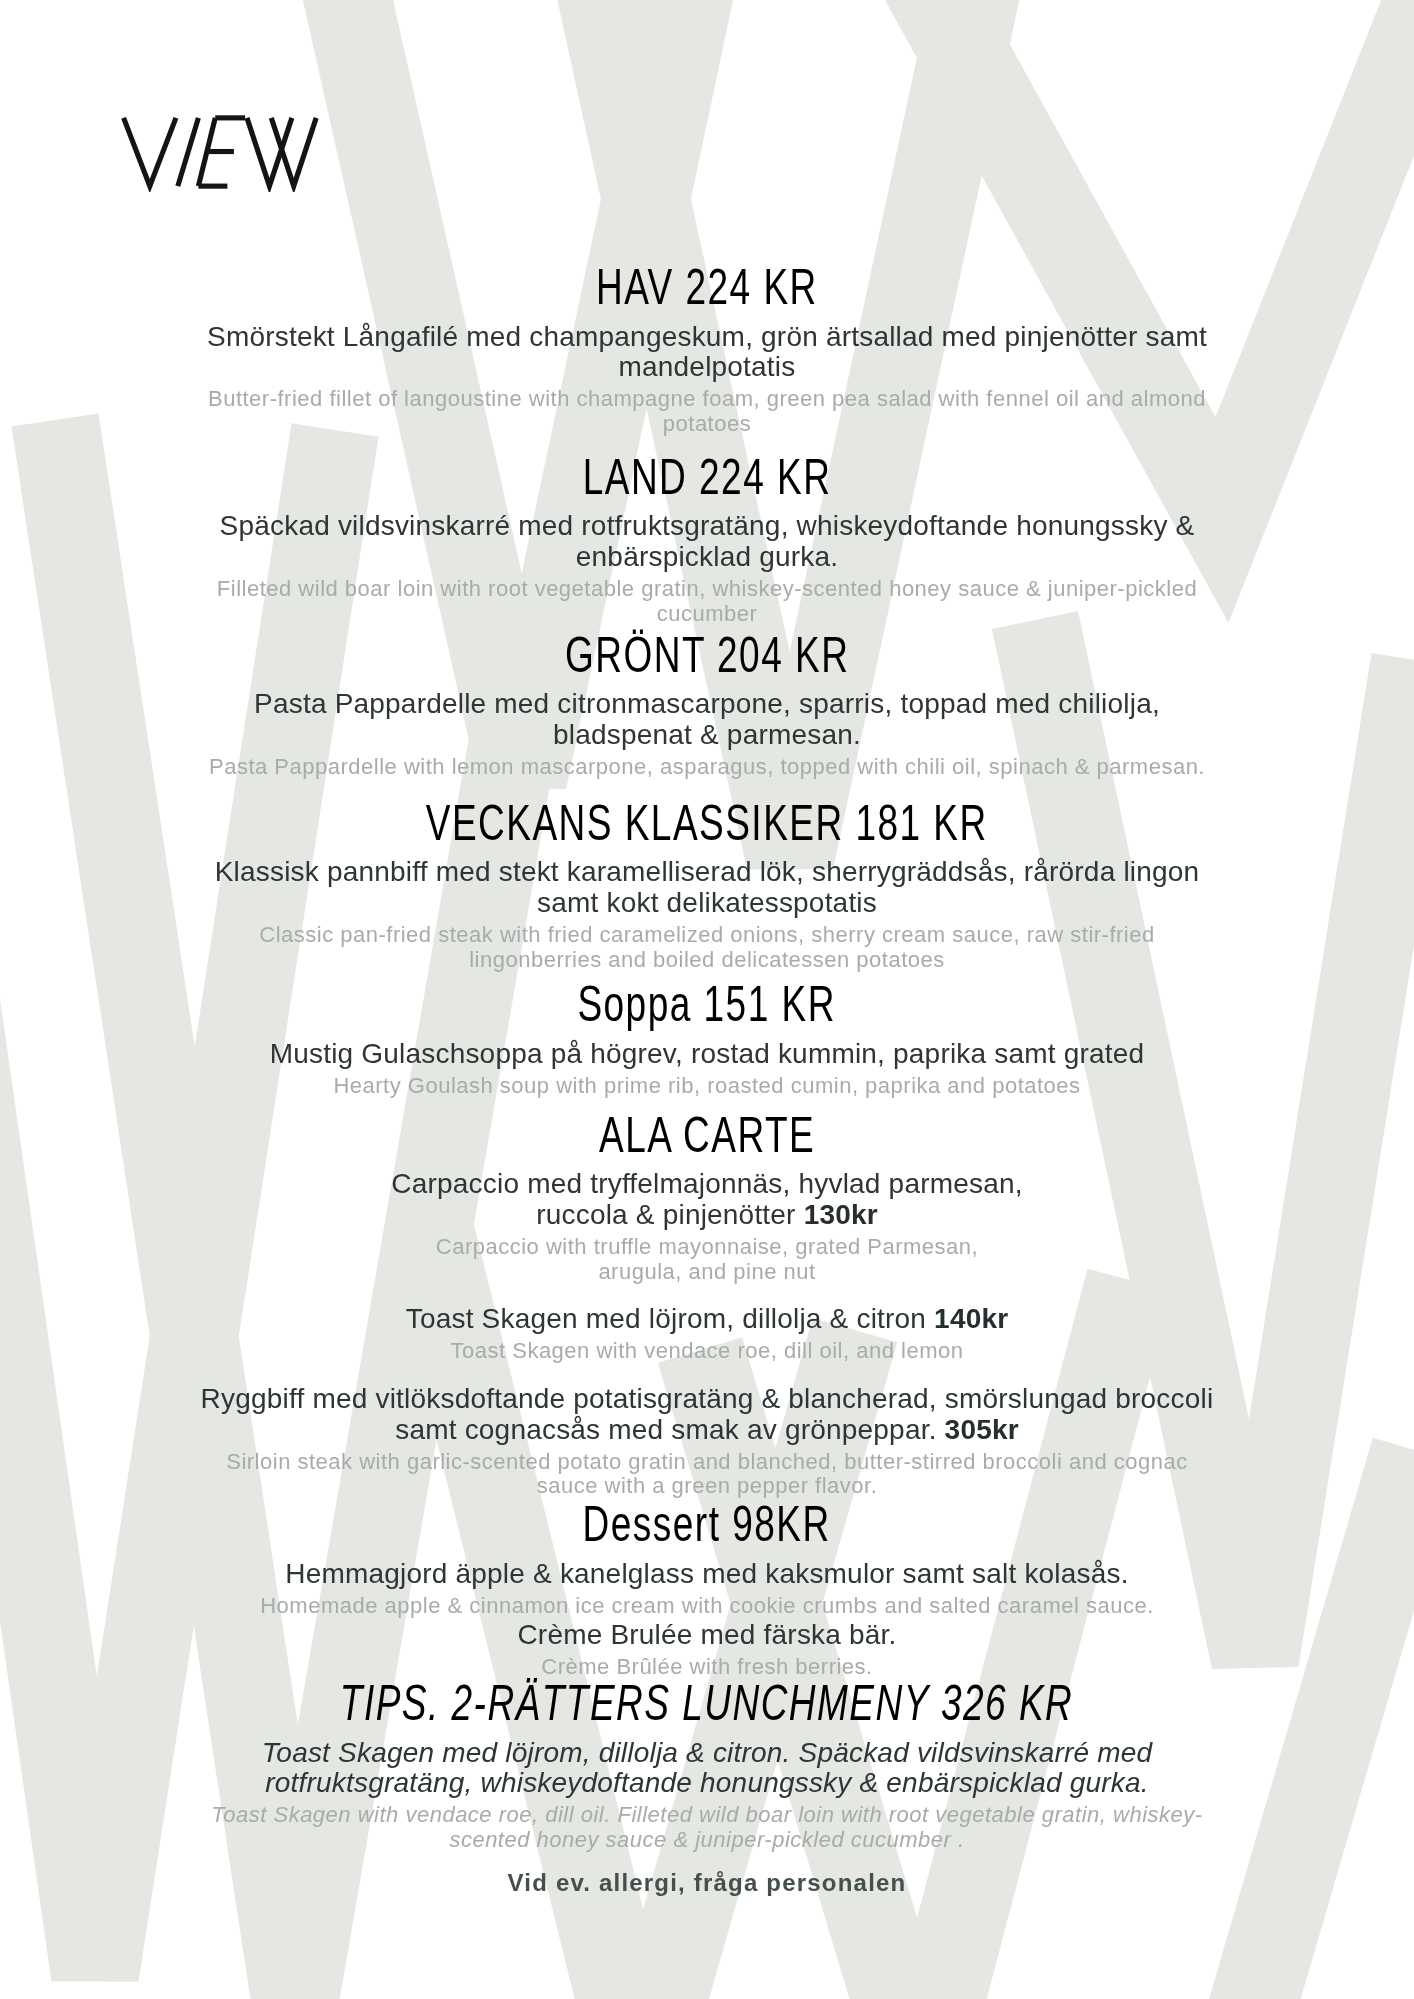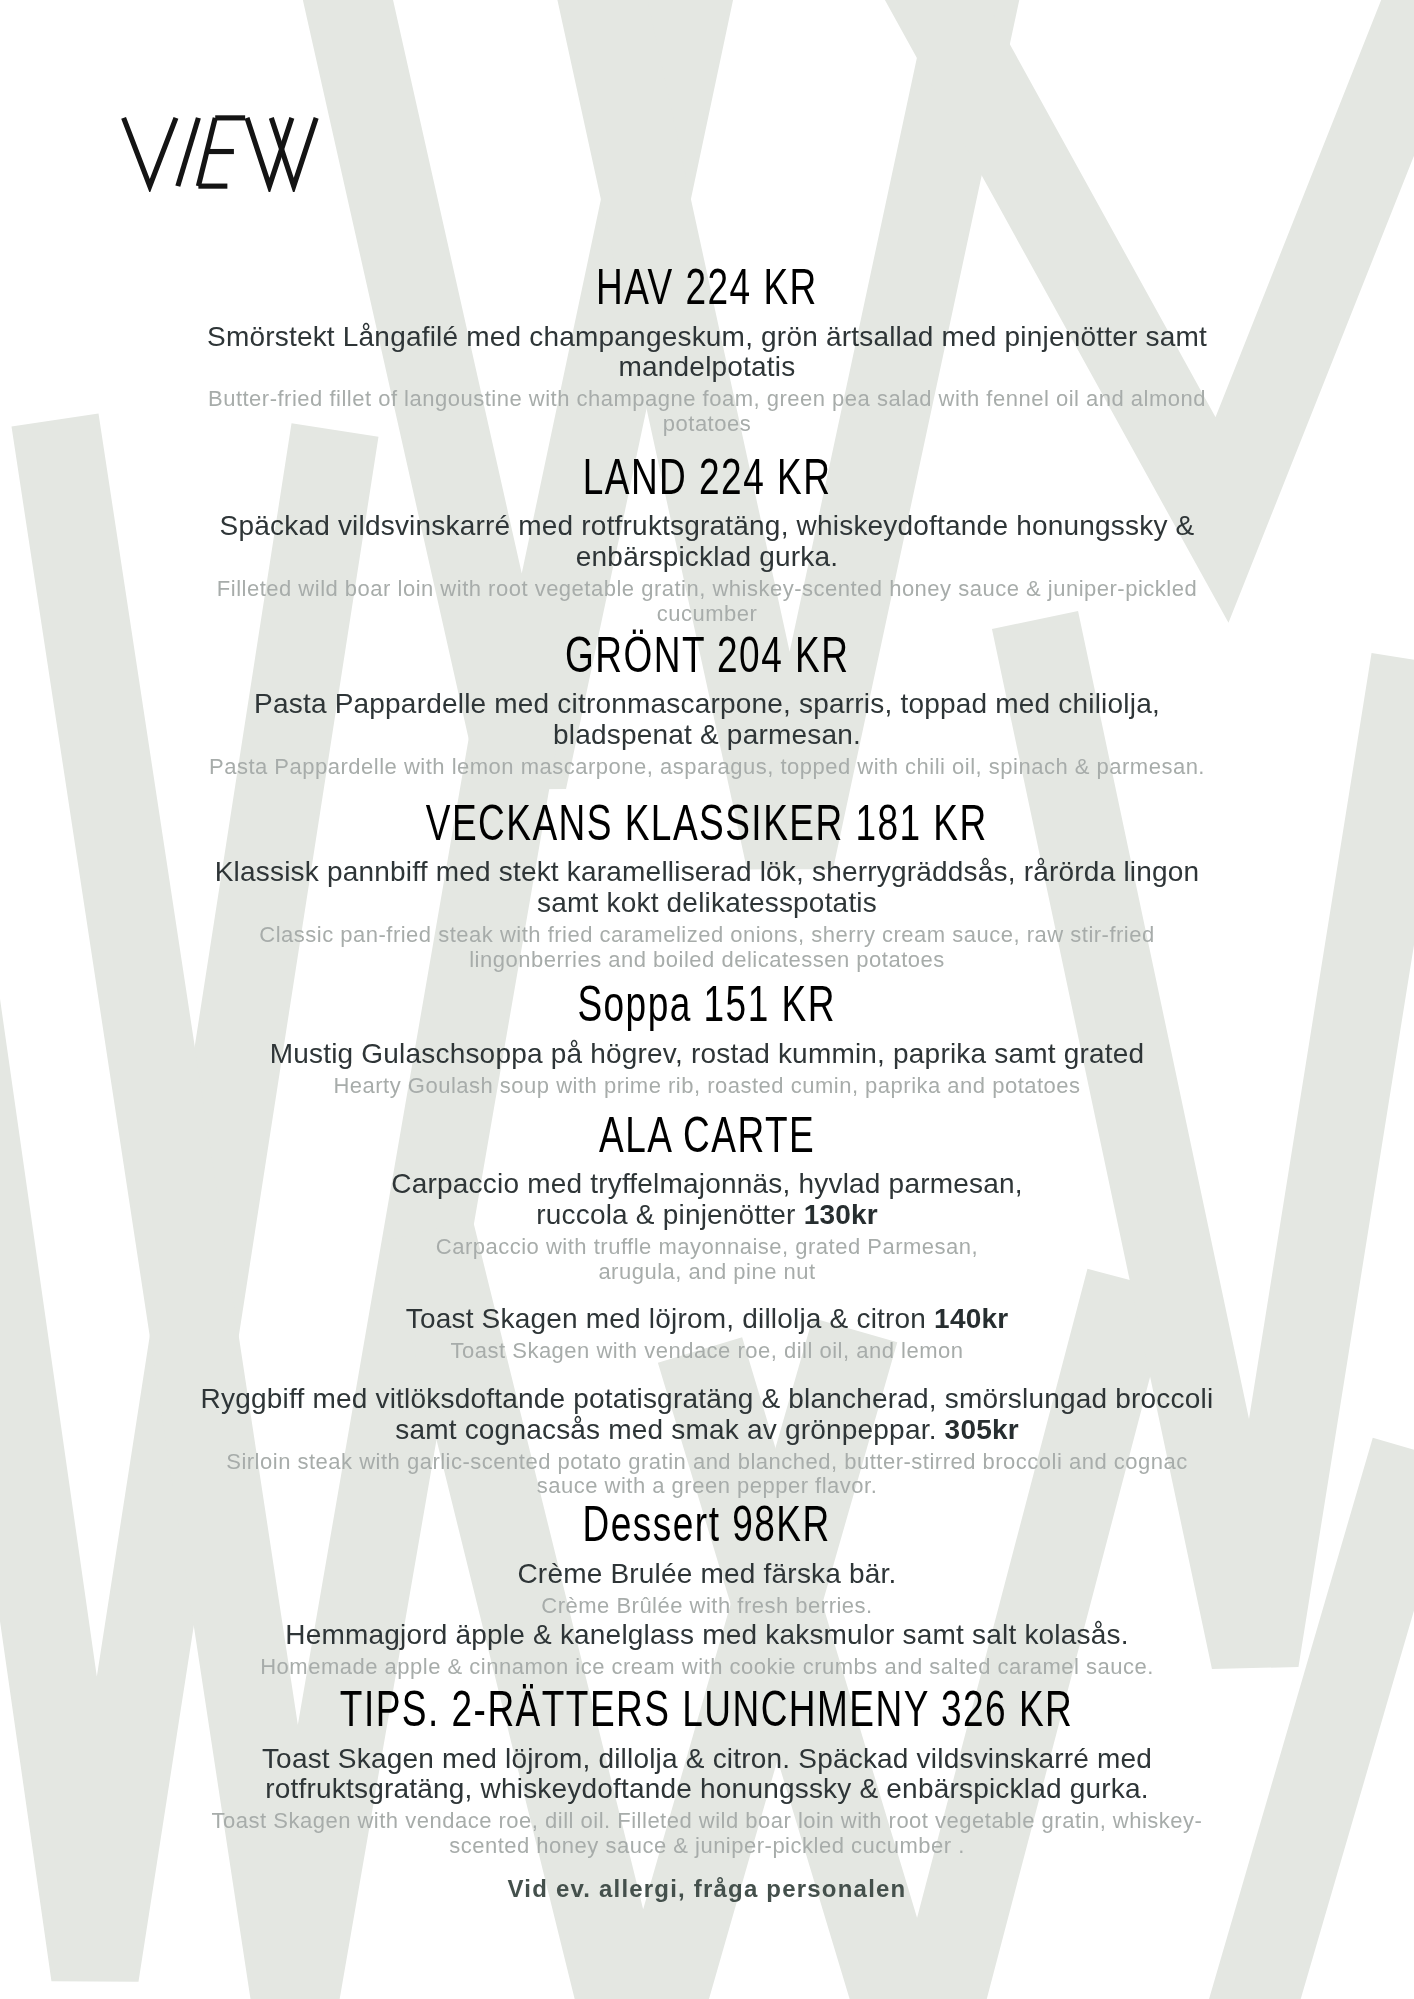--- a/index.html
+++ b/index.html
@@ -36,21 +36,21 @@
     margin:0;font-size:22px;line-height:1.13;letter-spacing:0.5px;
     color:#a7acaa;white-space:pre-line;
   }
   .price{font-weight:bold;color:#272e30;}
   .s-land{margin-top:17px;}
   .s-gront{margin-top:5px;}
   .s-veckans{margin-top:20px;text-align:center;}
   .s-soppa{margin-top:9px;}
   .s-alacarte{margin-top:13px;}
   .s-dessert{margin-top:2px;}
-  .s-tips{margin-top:6px;}
+  .s-tips{font-style:italic;}
   .alacarte-item + .alacarte-item{margin-top:20px;}
   .dessert-item + .dessert-item{margin-top:2px;}
   .allergy{
     margin:16px 0 0 0;font-size:24px;font-weight:bold;
     letter-spacing:1.2px;color:#44504c;
   }
 </style>
 </head>
 <body>
 
@@ -144,26 +144,26 @@
       <p class="sv"><span>Ryggbiff med vitlöksdoftande potatisgratäng &amp; blancherad, smörslungad broccoli
 samt cognacsås med smak av grönpeppar.  </span><strong class="price">305kr</strong></p>
       <p class="en">Sirloin steak with garlic-scented potato gratin and blanched, butter-stirred broccoli and cognac
 sauce with a green pepper flavor.</p>
     </div>
   </section>
 
   <section class="menu-section s-dessert">
     <h2 class="heading"><span class="hx">Dessert 98KR</span></h2>
     <div class="dessert-item">
+      <p class="sv">Hemmagjord äpple &amp; kanelglass med kaksmulor samt salt kolasås.</p>
+      <p class="en">Homemade apple &amp; cinnamon ice cream with cookie crumbs and salted caramel sauce.</p>
+    </div>
+    <div class="dessert-item">
       <p class="sv">Crème Brulée med färska bär.</p>
       <p class="en">Crème Brûlée with fresh berries.</p>
-    </div>
-    <div class="dessert-item">
-      <p class="sv">Hemmagjord äpple &amp; kanelglass med kaksmulor samt salt kolasås.</p>
-      <p class="en">Homemade apple &amp; cinnamon ice cream with cookie crumbs and salted caramel sauce.</p>
     </div>
   </section>
 
   <section class="menu-section s-tips">
     <h2 class="heading"><span class="hx">TIPS. 2-RÄTTERS LUNCHMENY 326 KR</span></h2>
     <p class="sv">Toast Skagen med löjrom, dillolja &amp; citron.  Späckad vildsvinskarré med
 rotfruktsgratäng, whiskeydoftande honungssky &amp; enbärspicklad gurka.</p>
     <p class="en">Toast Skagen with vendace roe, dill oil. Filleted wild boar loin with root vegetable gratin, whiskey-
 scented honey sauce &amp; juniper-pickled cucumber .</p>
   </section>

